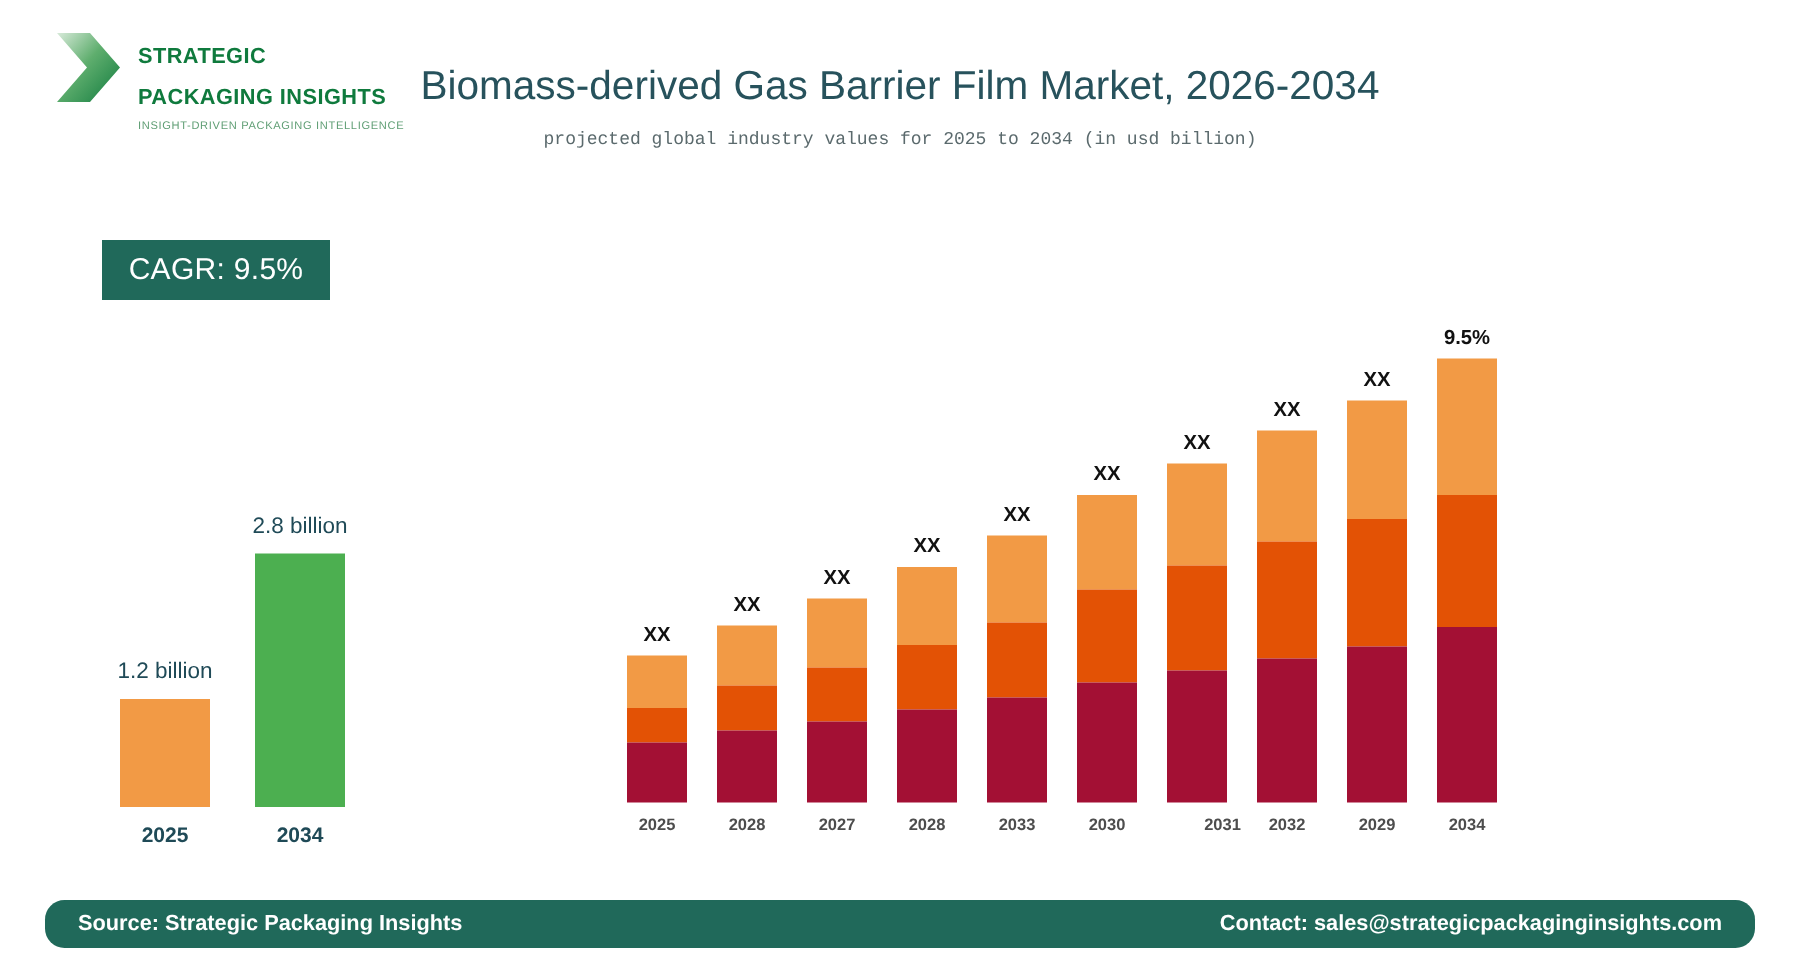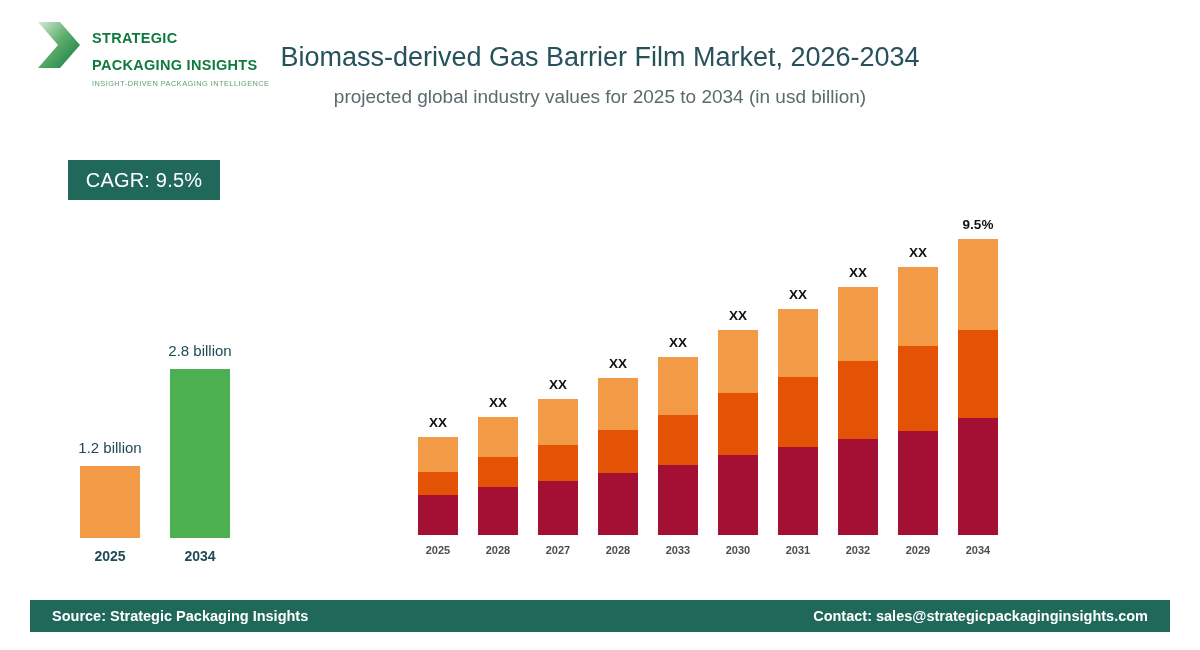--- a/index.html
+++ b/index.html
@@ -63,22 +63,23 @@
   }
   #chart-title {
     font-size: 27px;
     color: #27525c;
     line-height: 38px;
     font-weight: normal;
     margin: 0;
   }
   #chart-subtitle {
     margin-top: 10px;
-    font-size: 19px;
+    font-size: 12px;
     color: #5b6a6d;
+    font-family: Liberation Mono, monospace;
   }
 
   
   #cagr-badge {
     position: absolute;
     left: 68px;
     top: 160px;
     width: 152px;
     height: 40px;
     background: #20695a;
@@ -162,20 +163,21 @@
 
   
   #footer-bar {
     position: absolute;
     left: 30px;
     bottom: 18px;
     width: 1140px;
     height: 32px;
     background: #20695a;
     color: #ffffff;
+    border-radius: 13px;
   }
   #footer-source {
     position: absolute;
     left: 22px;
     top: 0;
     height: 32px;
     display: flex;
     align-items: center;
     font-size: 14.5px;
     font-weight: bold;
@@ -276,21 +278,21 @@
       <div class="stk-seg" style="height: 80px; background: rgb(163, 16, 52);"></div>
     </div>
     <div class="stk-label" style="left: 308px; bottom: 237px;">XX</div>
     <div class="stk-year" style="left: 315px;">2030</div>
     <div class="stk-bar" style="left: 378px; height: 226px;">
       <div class="stk-seg" style="height: 68px; background: rgb(242, 154, 69);"></div>
       <div class="stk-seg" style="height: 70px; background: rgb(227, 82, 5);"></div>
       <div class="stk-seg" style="height: 88px; background: rgb(163, 16, 52);"></div>
     </div>
     <div class="stk-label" style="left: 368px; bottom: 258px;">XX</div>
-    <div class="stk-year" style="left: 375px;">2031</div>
+    <div class="stk-year" style="left: 392px;">2031</div>
     <div class="stk-bar" style="left: 438px; height: 248px;">
       <div class="stk-seg" style="height: 74px; background: rgb(242, 154, 69);"></div>
       <div class="stk-seg" style="height: 78px; background: rgb(227, 82, 5);"></div>
       <div class="stk-seg" style="height: 96px; background: rgb(163, 16, 52);"></div>
     </div>
     <div class="stk-label" style="left: 428px; bottom: 280px;">XX</div>
     <div class="stk-year" style="left: 435px;">2032</div>
     <div class="stk-bar" style="left: 498px; height: 268px;">
       <div class="stk-seg" style="height: 79px; background: rgb(242, 154, 69);"></div>
       <div class="stk-seg" style="height: 85px; background: rgb(227, 82, 5);"></div>

